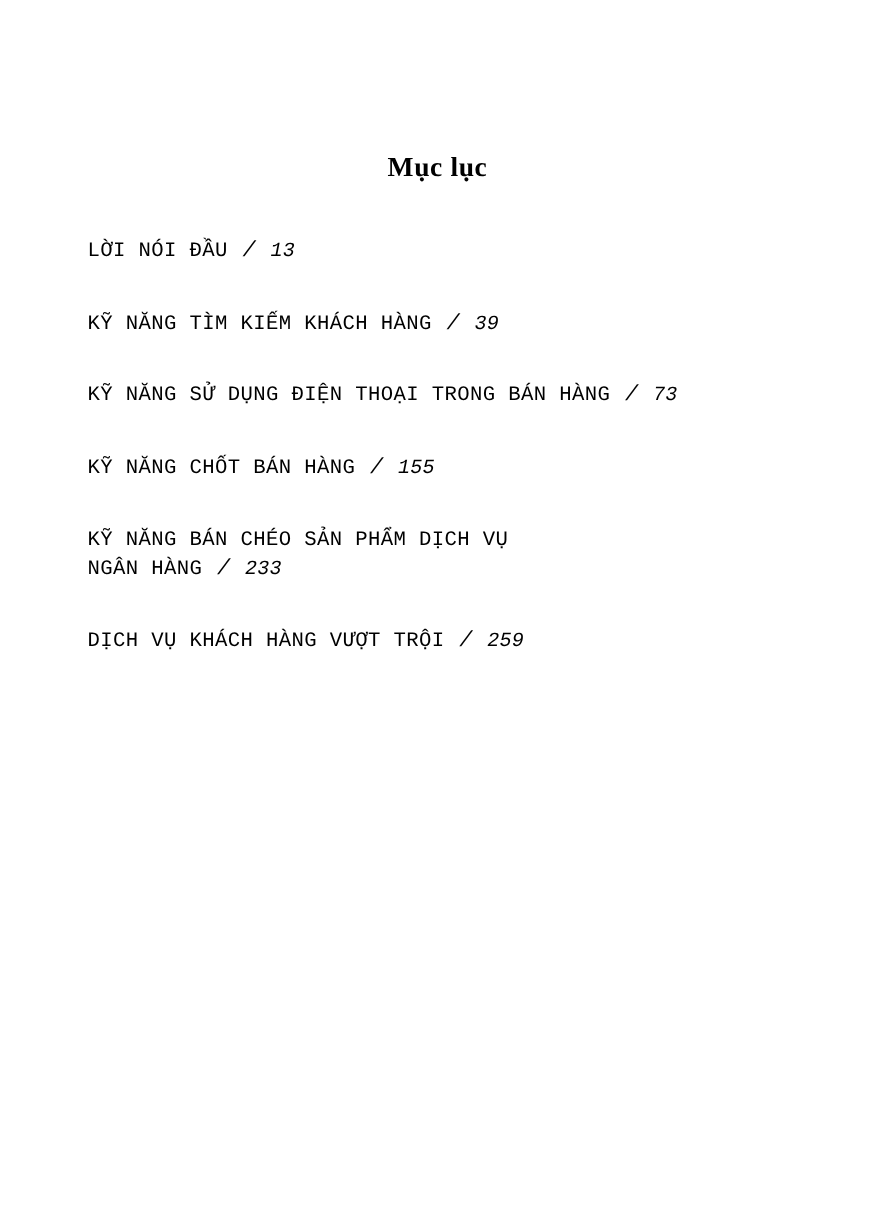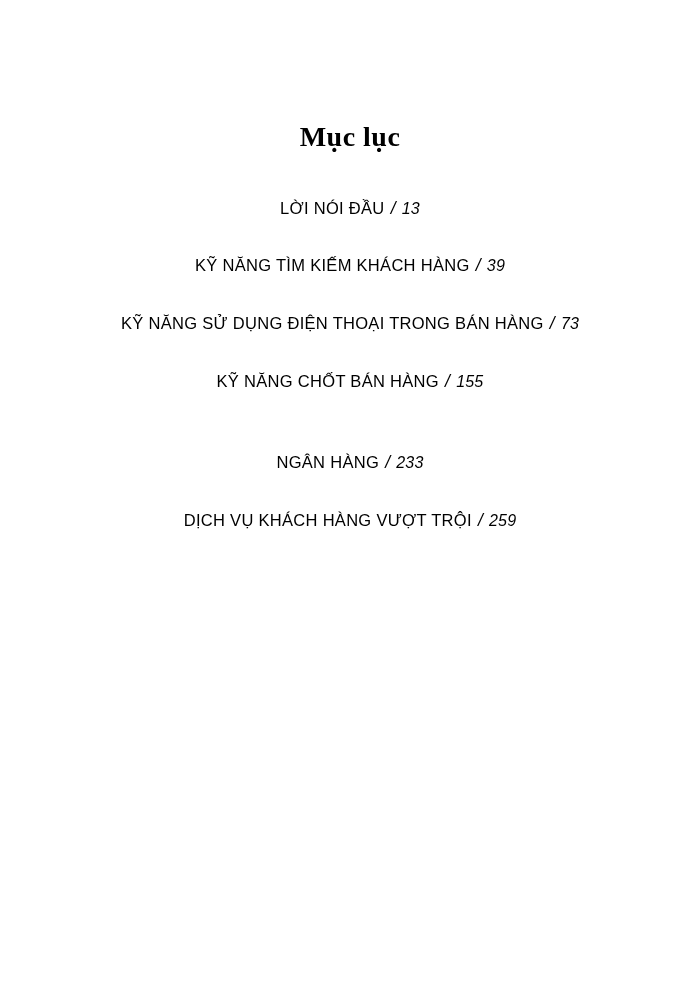--- a/index.html
+++ b/index.html
@@ -18,35 +18,34 @@
   .page {
     width: 700px;
     height: 982px;
     position: relative;
     box-sizing: border-box;
   }
   .toc-title {
     text-align: center;
     font-family: "Liberation Serif", serif;
     font-weight: bold;
-    font-size: 28px;
+    font-size: 22px;
     letter-spacing: 0.5px;
     margin-top: 122px;
     margin-bottom: 0;
     line-height: 1.1;
   }
   .toc-list {
     margin: 0;
     padding: 0;
     list-style: none;
     margin-top: 44px;
   }
   .toc-entry {
-    text-align: center;
-    font-family: Liberation Sans, sans-serif;
+    font-family: Liberation Mono, monospace;
     font-size: 17.5px;
     line-height: 1.35;
     margin: 0 auto 34px auto;
     width: 560px;
     letter-spacing: 0.2px;
   }
   .toc-entry:last-child {
     margin-bottom: 0;
   }
   .entry-text {
@@ -69,17 +68,17 @@
 
 <div class="page">
 
   <h1 class="toc-title">Mục lục</h1>
 
   <ul class="toc-list" id="toc-list">
       <li class="toc-entry"><span class="entry-text">LỜI NÓI ĐẦU</span><span class="entry-sep"> / </span><span class="entry-page">13</span></li>
       <li class="toc-entry"><span class="entry-text">KỸ NĂNG TÌM KIẾM KHÁCH HÀNG</span><span class="entry-sep"> / </span><span class="entry-page">39</span></li>
       <li class="toc-entry"><span class="entry-text">KỸ NĂNG SỬ DỤNG ĐIỆN THOẠI TRONG BÁN HÀNG</span><span class="entry-sep"> / </span><span class="entry-page">73</span></li>
       <li class="toc-entry"><span class="entry-text">KỸ NĂNG CHỐT BÁN HÀNG</span><span class="entry-sep"> / </span><span class="entry-page">155</span></li>
-      <li class="toc-entry"><br><span class="entry-text">NGÂN HÀNG</span><span class="entry-sep"> / </span><span class="entry-page">233</span></li>
+      <li class="toc-entry"><span class="entry-text">KỸ NĂNG BÁN CHÉO SẢN PHẨM DỊCH VỤ</span><br><span class="entry-text">NGÂN HÀNG</span><span class="entry-sep"> / </span><span class="entry-page">233</span></li>
       <li class="toc-entry"><span class="entry-text">DỊCH VỤ KHÁCH HÀNG VƯỢT TRỘI</span><span class="entry-sep"> / </span><span class="entry-page">259</span></li>
     </ul>
 
 </div>
 
 </body></html>

